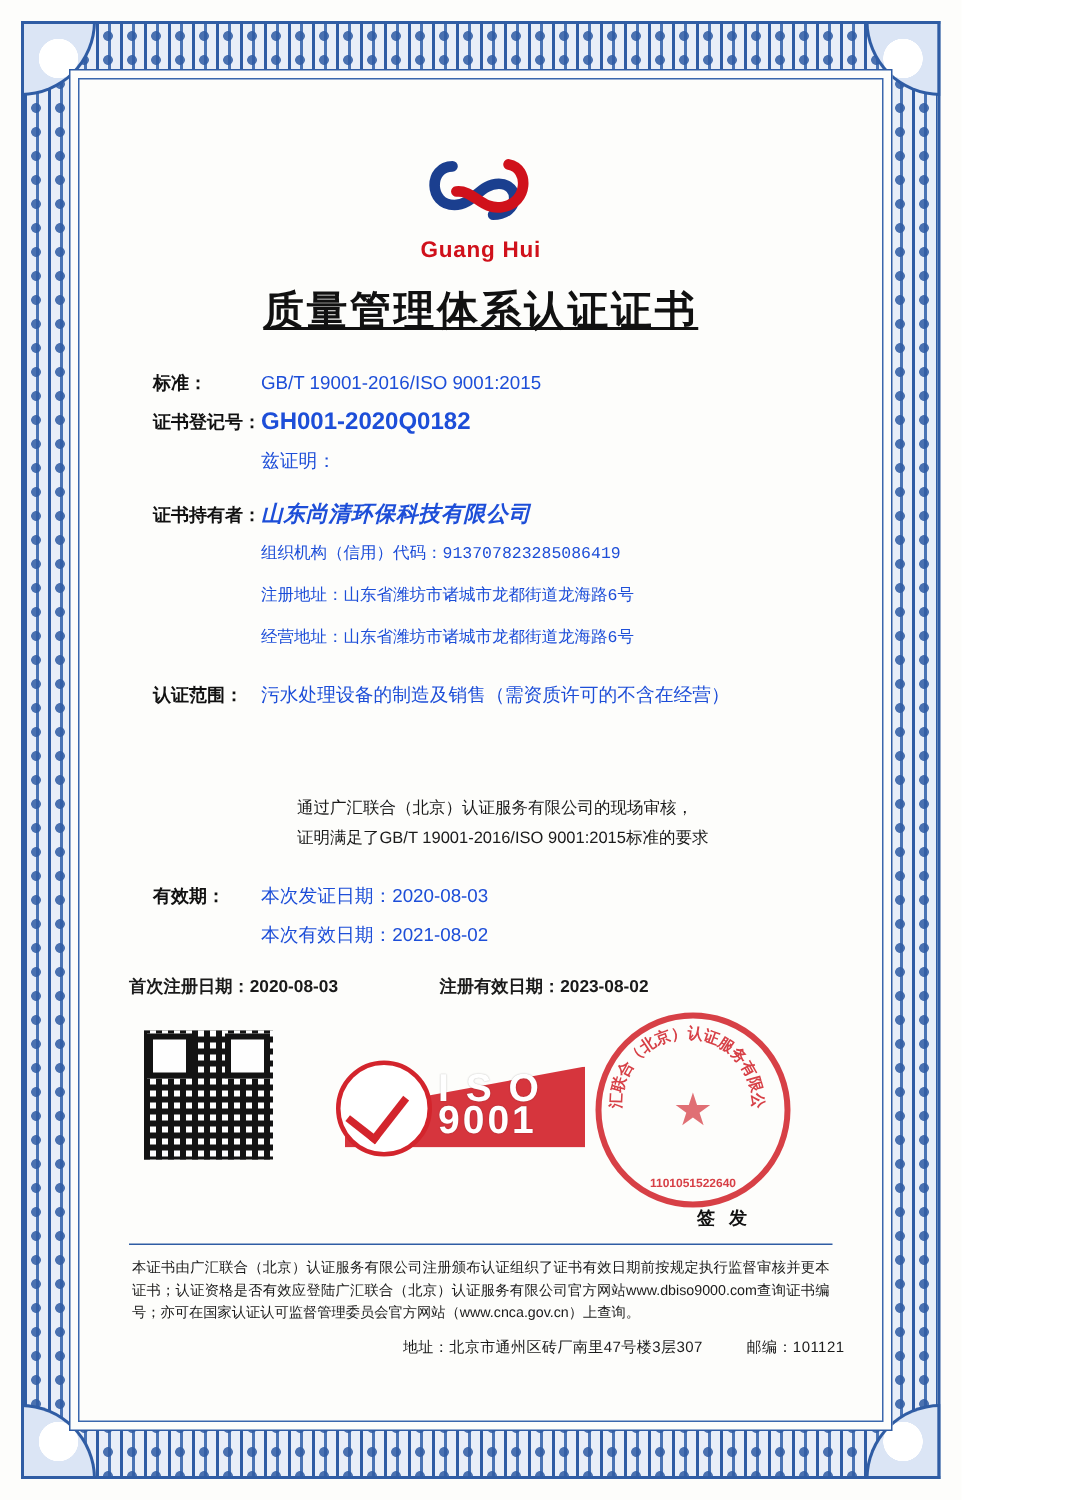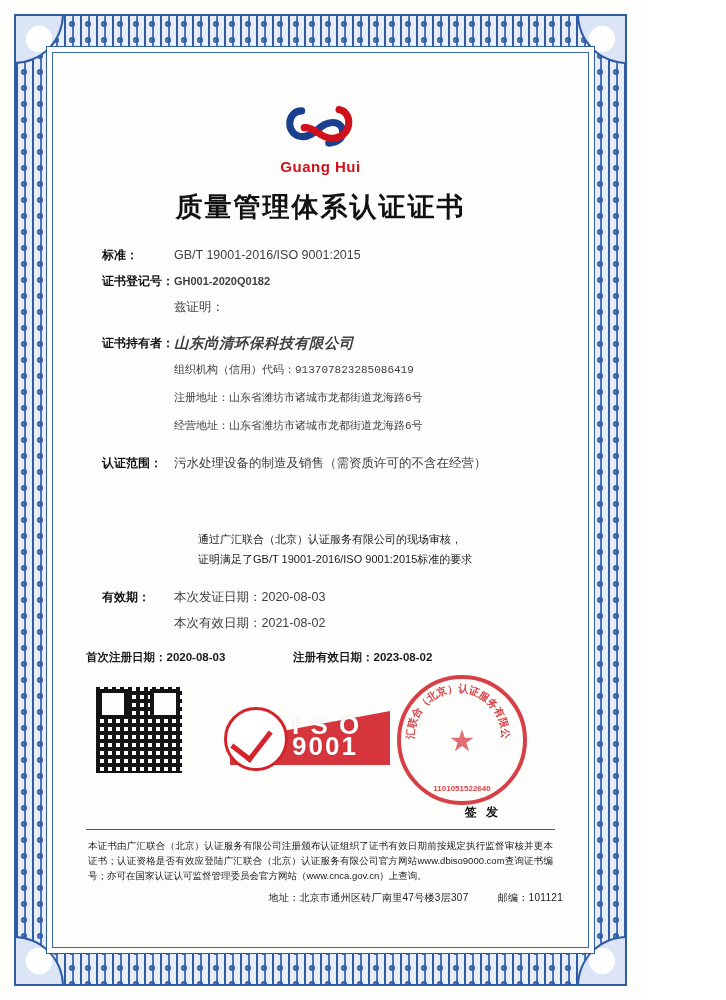--- a/index.html
+++ b/index.html
@@ -107,20 +107,21 @@
   }
 
   
   .cert-title {
     text-align: center;
     font-size: 27px;
     font-weight: bold;
     letter-spacing: 2px;
     color: #111;
     margin: 14px 0 22px 0;
+    text-decoration: underline;
   }
 
   
   .row {
     display: flex;
     align-items: flex-end;
     margin-bottom: 9px;
     font-size: 11.5px;
     line-height: 17px;
   }
@@ -129,25 +130,25 @@
     flex: 0 0 96px;
     font-weight: bold;
     color: #111;
     text-align: left;
     padding-left: 24px;
     box-sizing: border-box;
     font-size: 12px;
   }
   .row .value {
     flex: 1;
-    color: #404040;
+    color: #1d4ed8;
   }
   .value.strong {
     font-weight: bold;
-    font-size: 11px;
+    font-size: 16px;
   }
   .value.big {
     font-size: 14.5px;
     font-weight: bold;
     letter-spacing: .5px;
     font-style: italic;
   }
   .value.mid {
     font-size: 12.5px;
   }

